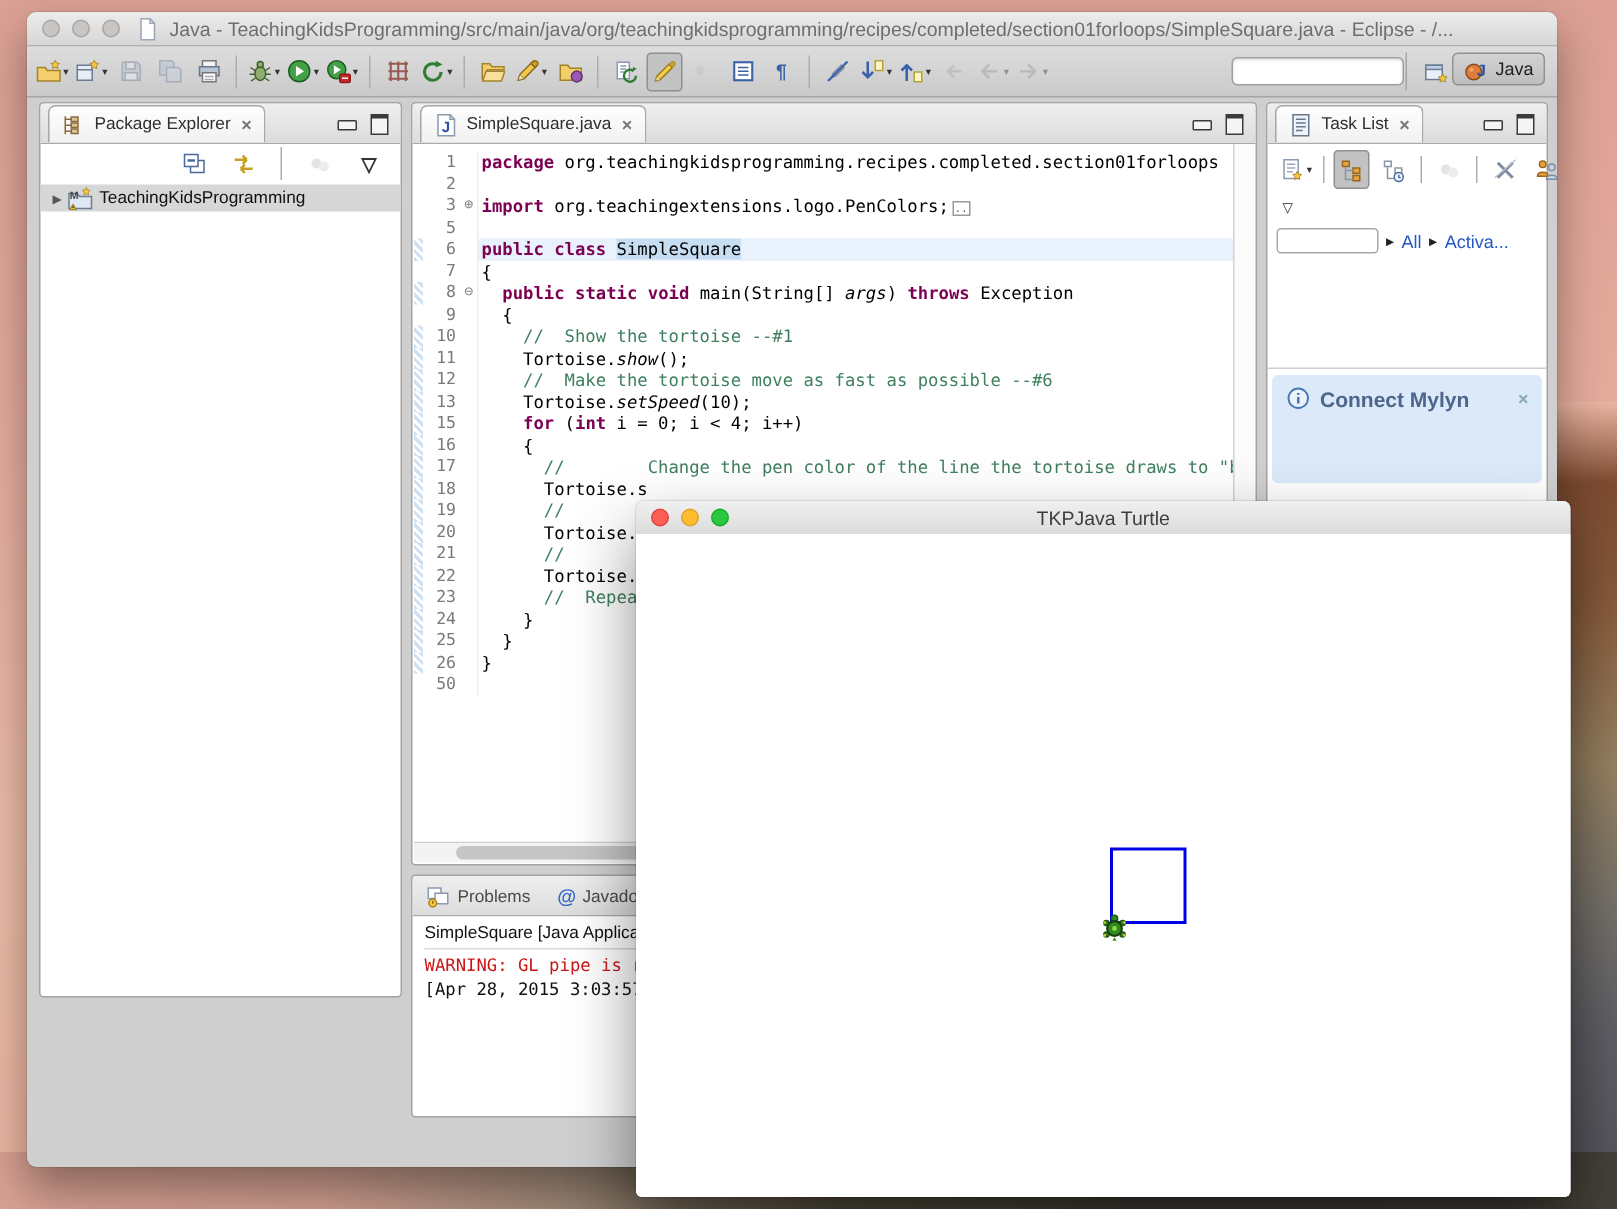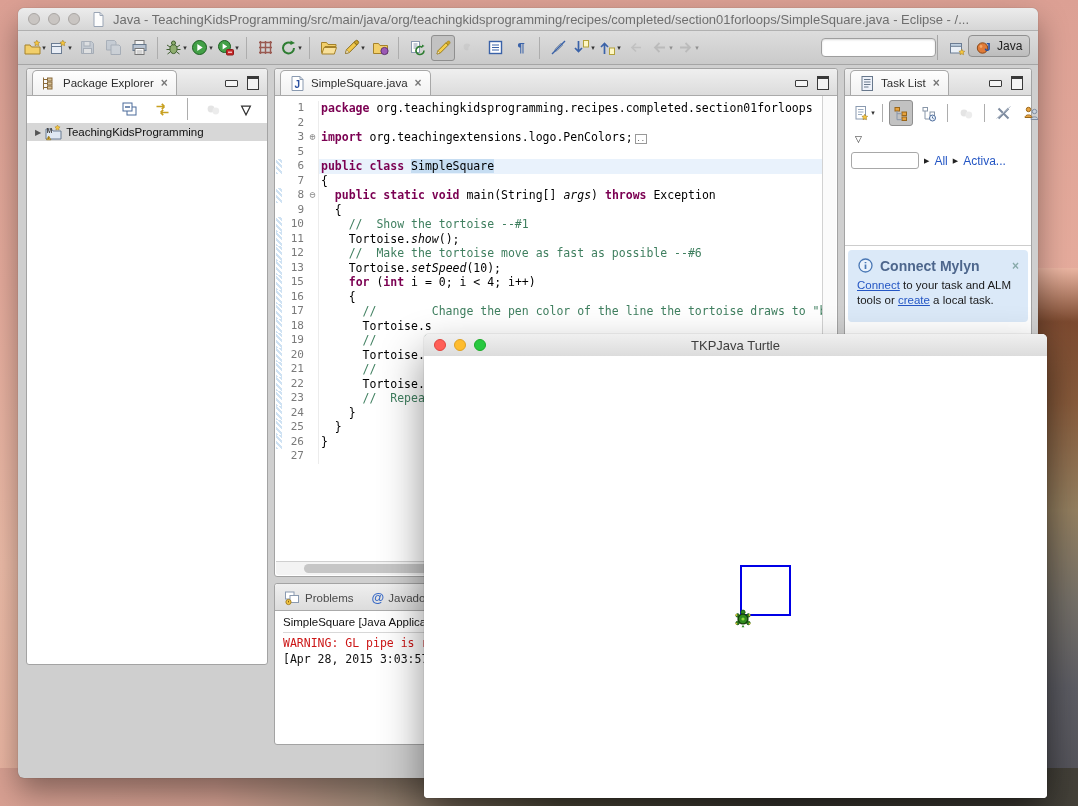--- a/index.html
+++ b/index.html
@@ -490,21 +490,21 @@
           <div class="cl"><span class="cl-strip mark"></span><span class="cl-num">17</span><span class="cl-fold"></span><span class="cl-txt"><span class="sg-c">      //        Change the pen color of the line the tortoise draws to "b</span></span></div>
           <div class="cl"><span class="cl-strip mark"></span><span class="cl-num">18</span><span class="cl-fold"></span><span class="cl-txt"><span class="sg-p">      Tortoise.s</span></span></div>
           <div class="cl"><span class="cl-strip mark"></span><span class="cl-num">19</span><span class="cl-fold"></span><span class="cl-txt"><span class="sg-c">      //       Mo</span></span></div>
           <div class="cl"><span class="cl-strip mark"></span><span class="cl-num">20</span><span class="cl-fold"></span><span class="cl-txt"><span class="sg-p">      Tortoise.m</span></span></div>
           <div class="cl"><span class="cl-strip mark"></span><span class="cl-num">21</span><span class="cl-fold"></span><span class="cl-txt"><span class="sg-c">      //       Tu</span></span></div>
           <div class="cl"><span class="cl-strip mark"></span><span class="cl-num">22</span><span class="cl-fold"></span><span class="cl-txt"><span class="sg-p">      Tortoise.t</span></span></div>
           <div class="cl"><span class="cl-strip mark"></span><span class="cl-num">23</span><span class="cl-fold"></span><span class="cl-txt"><span class="sg-c">      //  Repeat</span></span></div>
           <div class="cl"><span class="cl-strip mark"></span><span class="cl-num">24</span><span class="cl-fold"></span><span class="cl-txt"><span class="sg-p">    }</span></span></div>
           <div class="cl"><span class="cl-strip mark"></span><span class="cl-num">25</span><span class="cl-fold"></span><span class="cl-txt"><span class="sg-p">  }</span></span></div>
           <div class="cl"><span class="cl-strip mark"></span><span class="cl-num">26</span><span class="cl-fold"></span><span class="cl-txt"><span class="sg-p">}</span></span></div>
-          <div class="cl"><span class="cl-strip"></span><span class="cl-num">27</span><span class="cl-fold"></span><span class="cl-txt"></span></div>
+          <div class="cl"><span class="cl-strip"></span><span class="cl-num">50</span><span class="cl-fold"></span><span class="cl-txt"></span></div>
         </div>
       <div class="ovr"></div>
       <div class="hsb">
         <span class="hthumb"></span>
       </div>
     </div>
 
     <div class="panel console">
       <div class="phead">
         <span class="ctab">
@@ -632,21 +632,20 @@
               <span class="icon">
                 <svg width="17" height="17" viewBox="0 0 17 17">
                   <circle cx="8.5" cy="8.5" r="6.5" fill="#eaf2fc" stroke="#4a78b5" stroke-width="1.3"></circle>
                   <path d="M8.5 5v1.2M8.5 7.6V12" stroke="#4a78b5" stroke-width="1.7"></path>
                 </svg>
               </span>
             </span>
           <span class="mtitle">Connect Mylyn</span>
           <span class="mclose">×</span>
         </div>
-        <div class="mbody"><a href="#">Connect</a><span> to your task and ALM tools or </span><a href="#">create</a><span> a local task.</span></div>
       </div>
     </div>
   </div>
 
   <div class="turtle">
     <div class="ttl">
       <span class="tlights">
         <span class="lt tl-r"></span>
         <span class="lt tl-y"></span>
         <span class="lt tl-g"></span>

